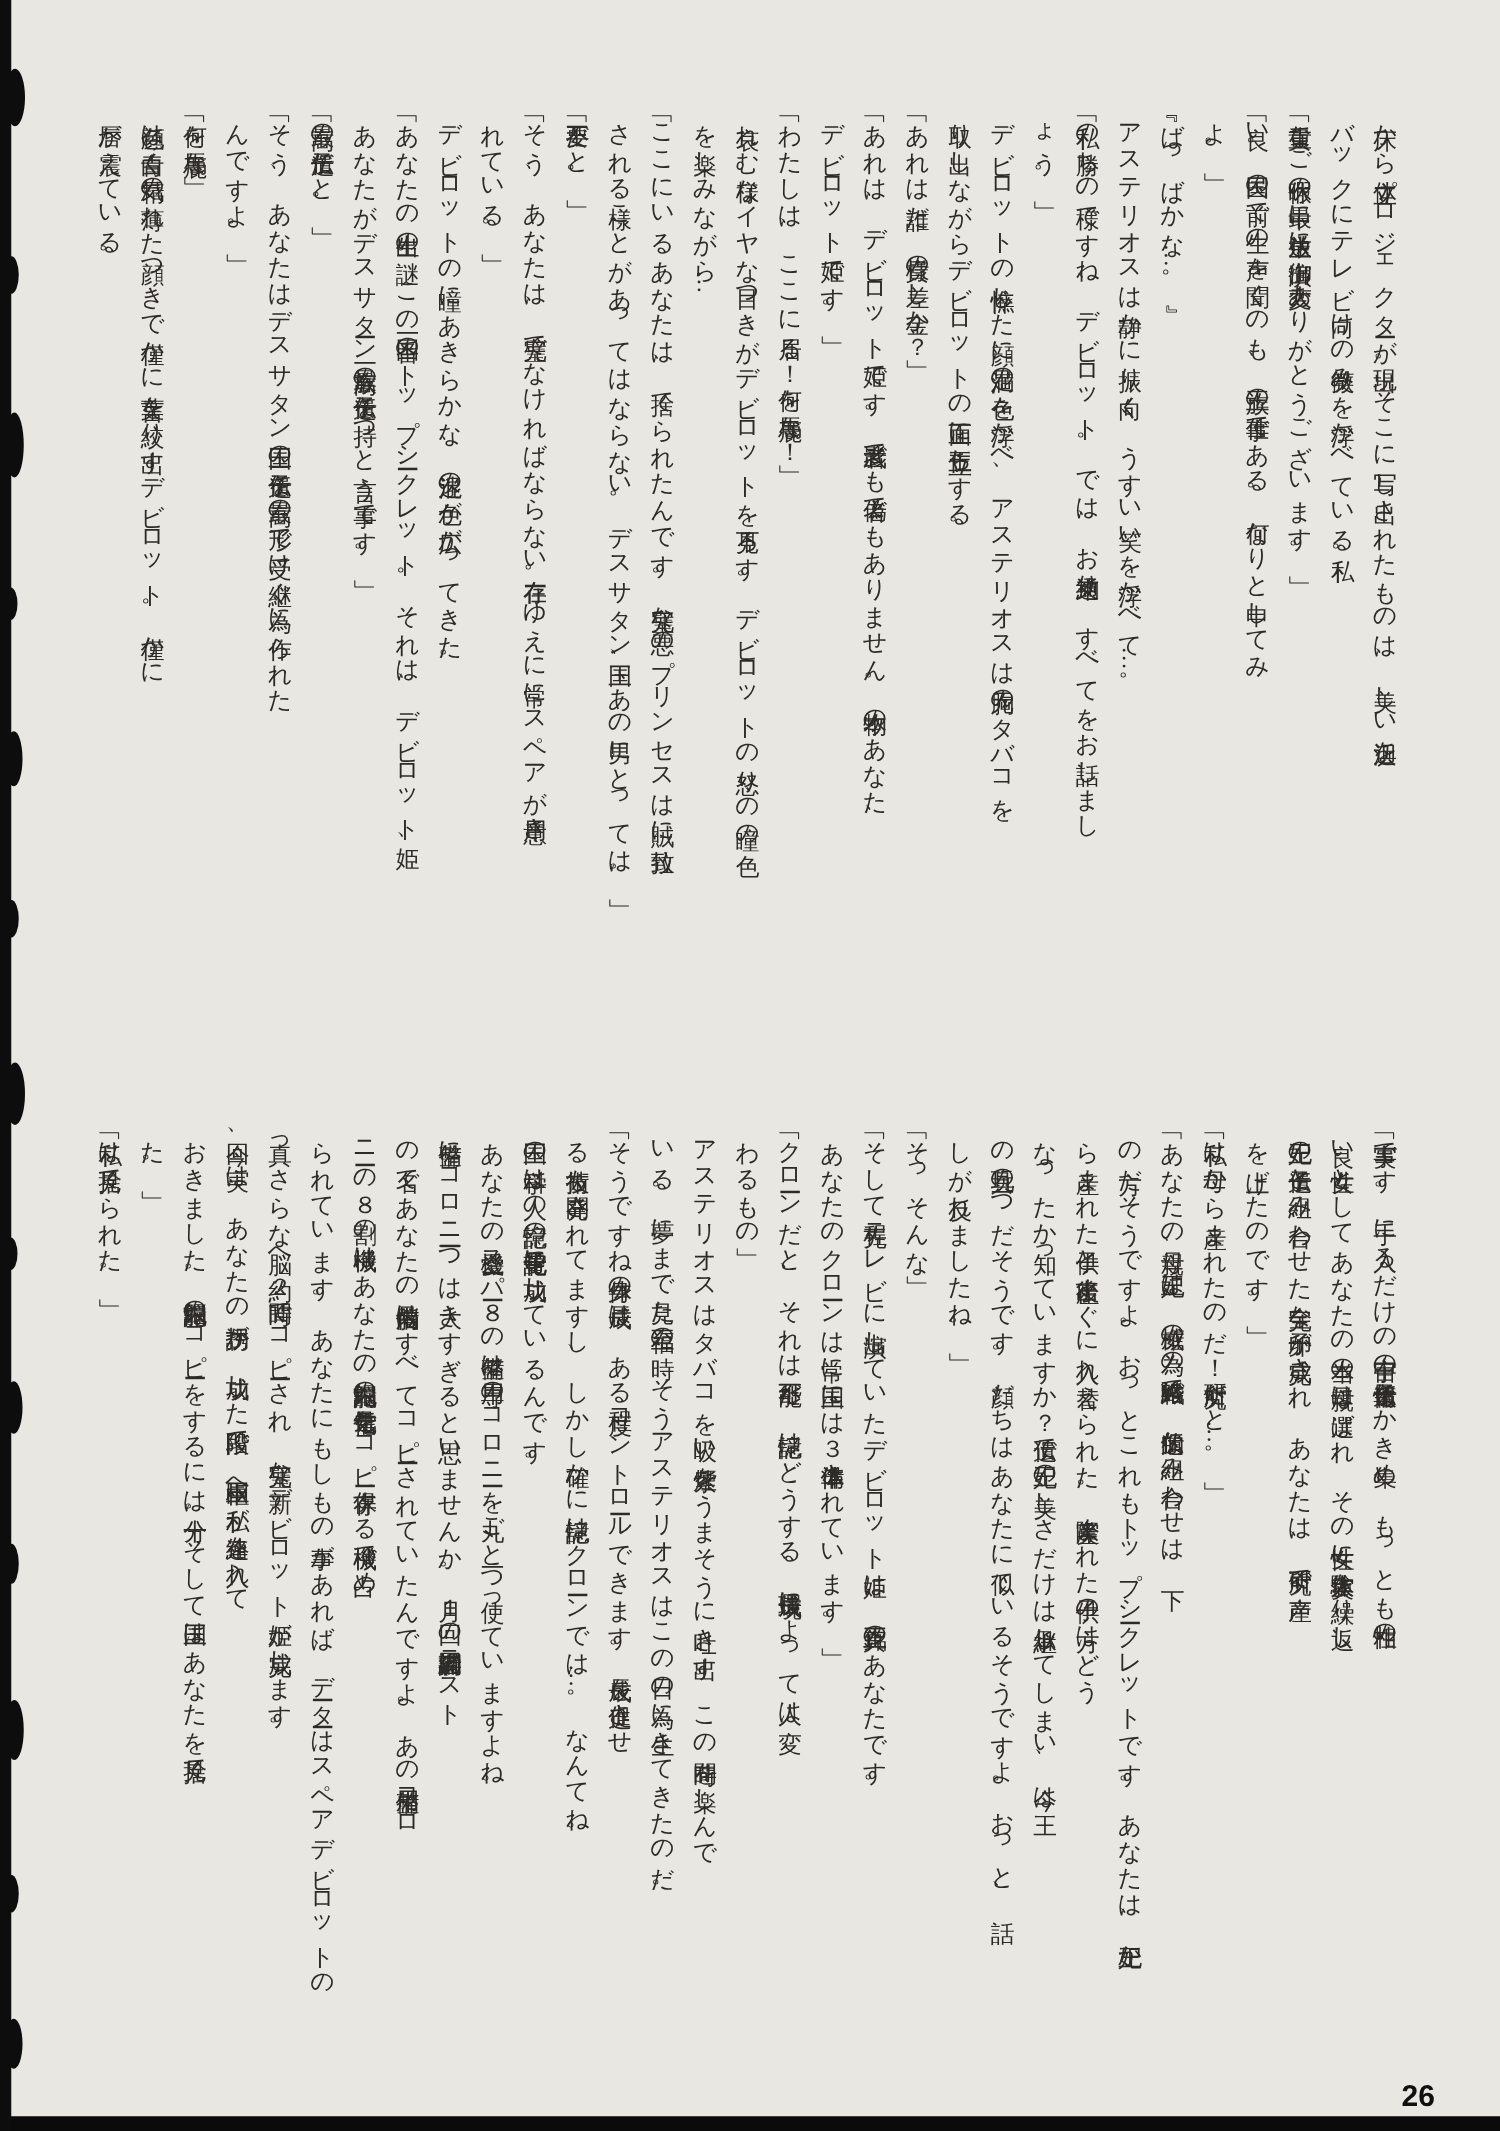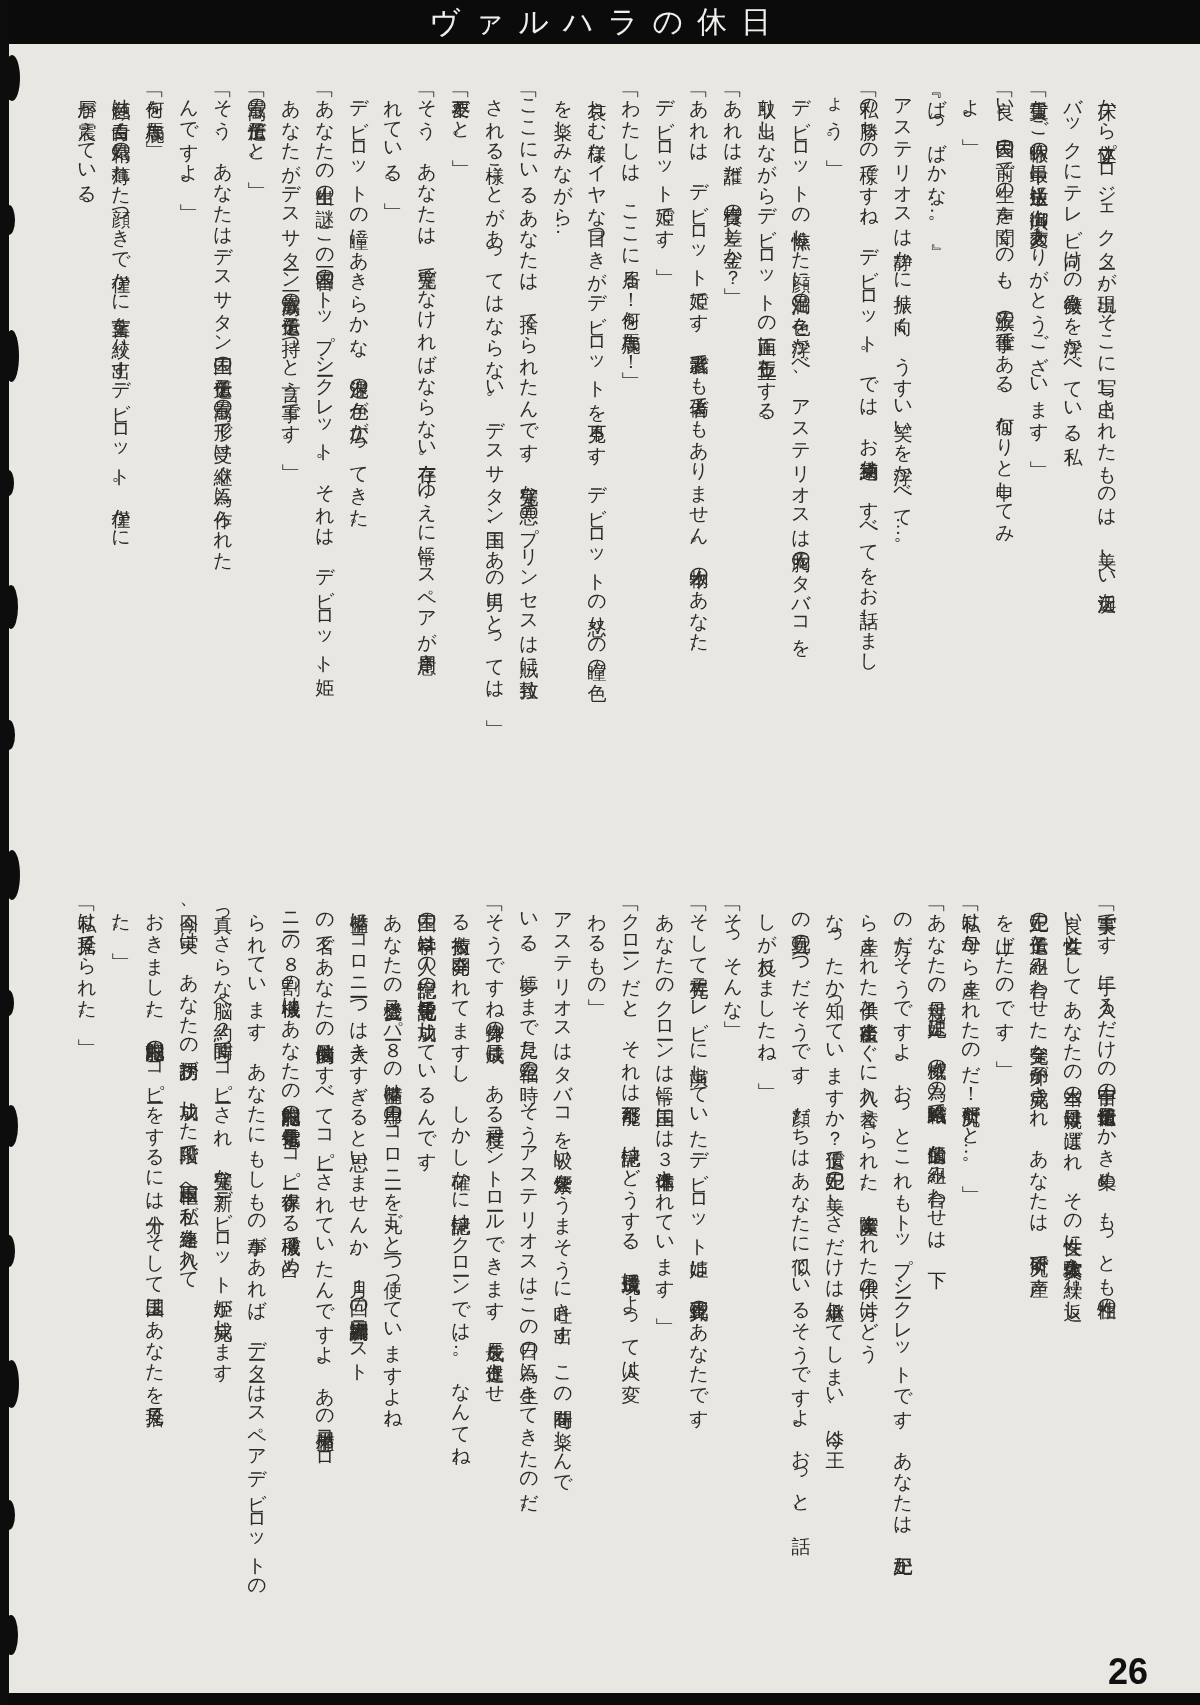--- a/index.html
+++ b/index.html
@@ -54,33 +54,30 @@
     width:22px;
     margin:0;padding:0;
     color:#2d2b28;
     white-space:nowrap;
   }
   .page-num{
     position:absolute;
     right:52px;bottom:15px;
     font-family:"Liberation Sans","DejaVu Sans",sans-serif;
     font-weight:bold;
-    font-size:36px;
+    font-size:24px;
     color:#101010;
     line-height:1;
   }
 </style>
 </head>
 <body>
 
 <div class="page">
 
-  <div class="header-bar">
-    <div class="title">ヴァルハラの休日</div>
-  </div>
 
   <div class="vblock" id="block1">
       <p class="col">床から立体プロジェクターが出現。そこに写し出されたものは、美しい浜辺を</p>
       <p class="col">バックにテレビ向けの微笑みを浮かべている私。</p>
       <p class="col">「貴重なご休暇の最中に生放送に御出演、大変ありがとうございます。」</p>
       <p class="col">「良い。国民の前で生の声を聞くのも、王族の仕事である。何なりと申してみ</p>
       <p class="col">よ。」</p>
       <p class="col">『ばっばかな…。』</p>
       <p class="col">アステリオスは静かに振り向く、うすい笑いを浮かべて…。</p>
       <p class="col">「私の勝ちの様ですね、デビロット。では、お約束通り、すべてをお話しまし</p>

